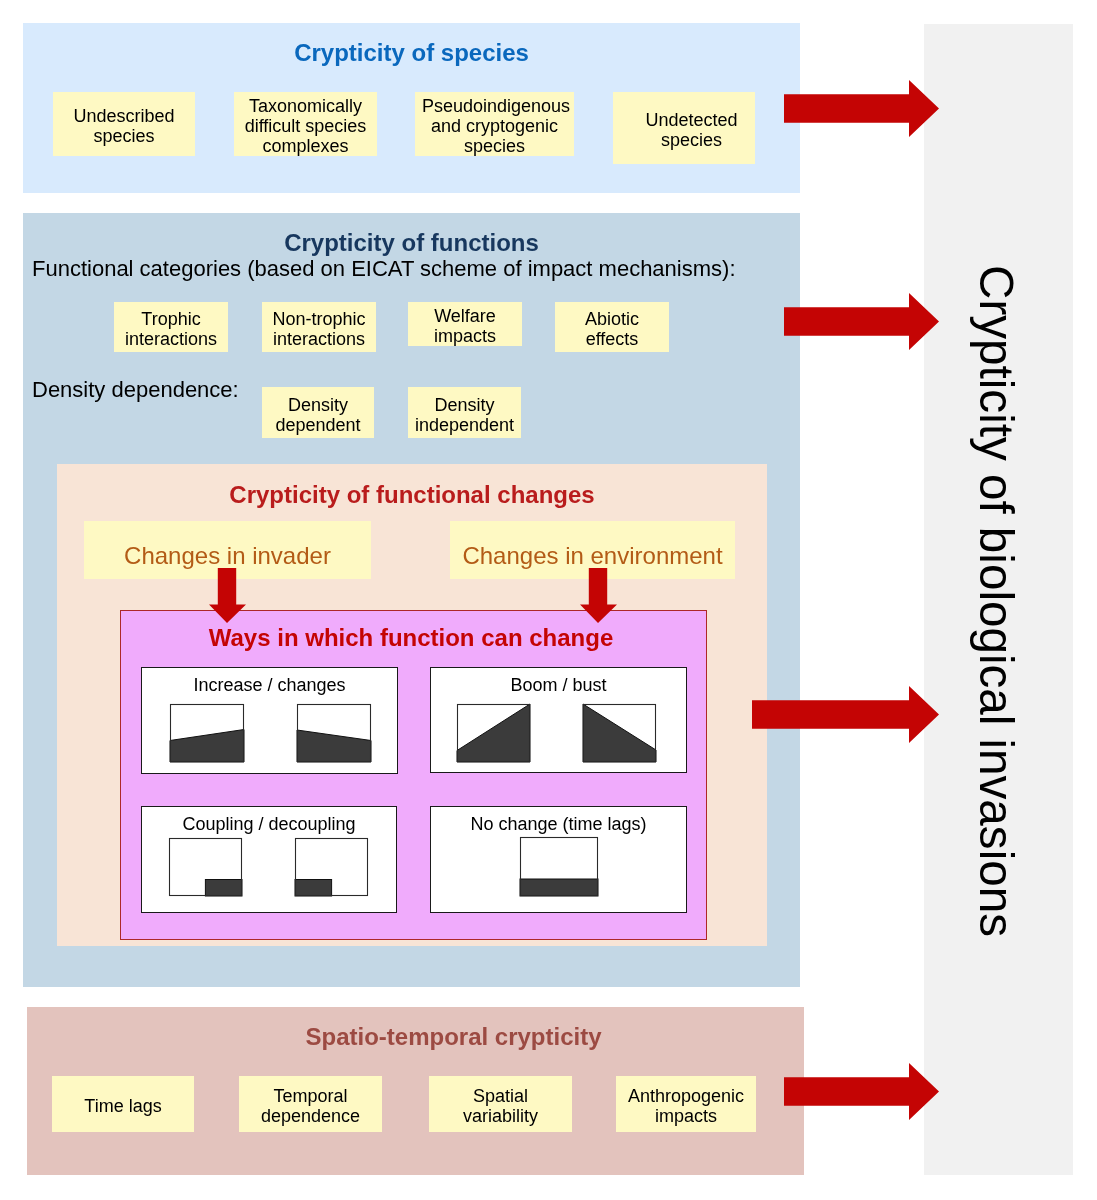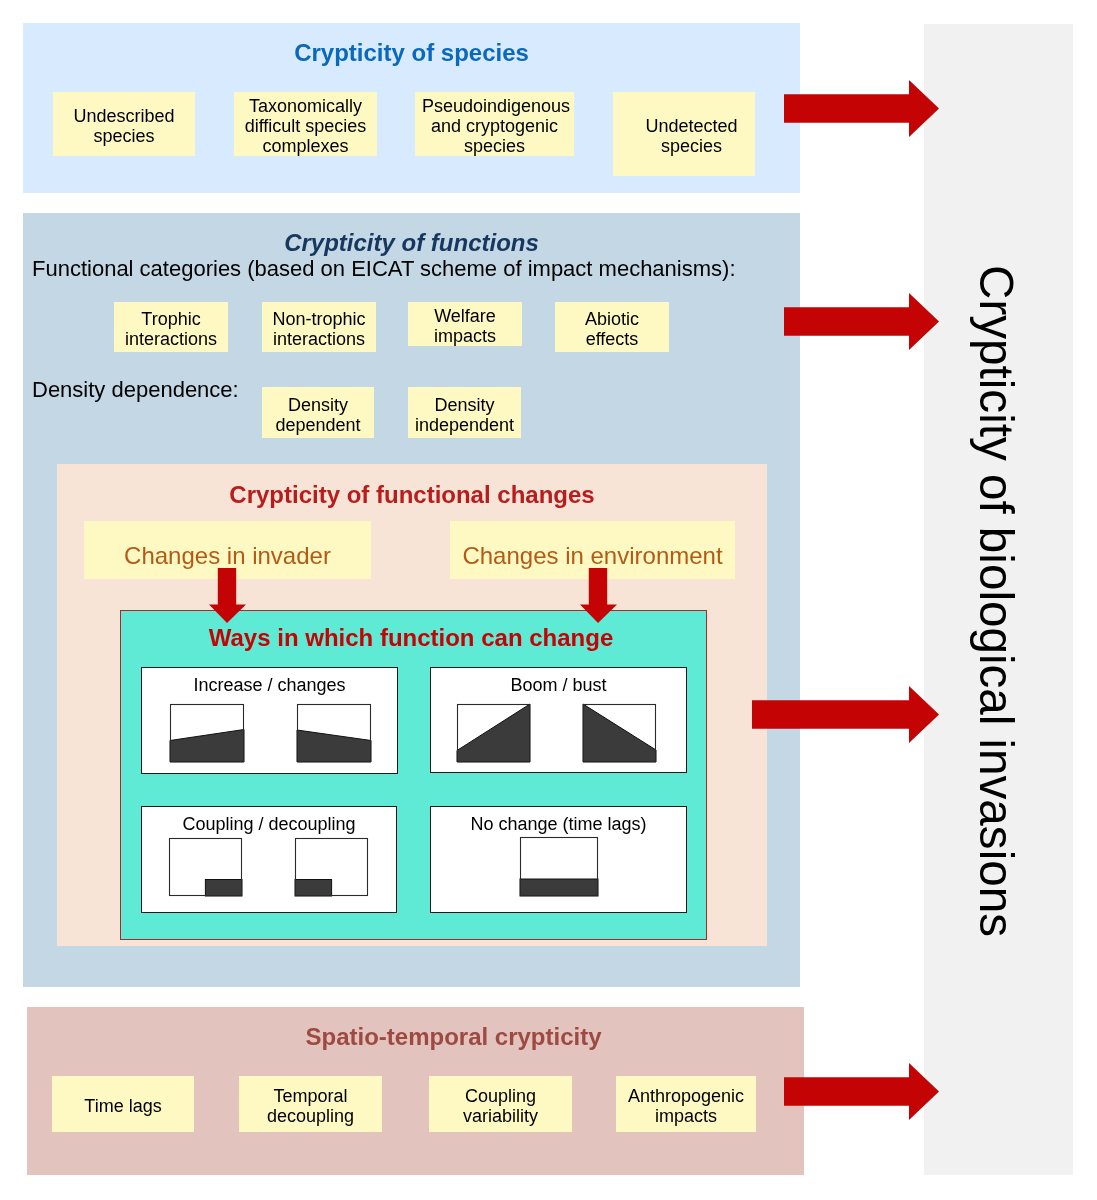--- a/index.html
+++ b/index.html
@@ -29,27 +29,27 @@
   <div class="ptitle" style="left:0;top:18px;width:777px;color:#0a68bd;">Crypticity of species</div>
   <div class="wbox" style="left:30px;top:69px;width:142px;height:64px;">
         <span>Undescribed species</span>
       </div>
   <div class="wbox" style="left:211px;top:69px;width:143px;height:64px;">
         <span>Taxonomically difficult species complexes</span>
       </div>
   <div class="wbox" style="left:392px;top:69px;width:159px;height:64px;">
         <span>Pseudoindigenous and cryptogenic species</span>
       </div>
-  <div class="wbox" style="left:590px;top:69px;width:142px;height:84px;padding-left:22px;">
+  <div class="wbox" style="left:590px;top:69px;width:142px;height:72px;padding-left:22px;">
         <span>Undetected species</span>
       </div>
 </div>
 
 <div class="panel" id="p2" style="left:23px;top:213px;width:777px;height:774px;background:#c3d7e5;">
-  <div class="ptitle" style="left:0;top:18px;width:777px;color:#17375e;font-style:italic;">Crypticity of functions</div>
+  <div class="ptitle" style="left:0;top:18px;width:777px;color:#17375e;">Crypticity of functions</div>
   <div class="sub" style="left:9px;top:45px;">Functional categories (based on EICAT scheme of impact mechanisms):</div>
   <div class="wbox" style="left:91px;top:89px;width:114px;height:50px;">
         <span>Trophic interactions</span>
       </div>
   <div class="wbox" style="left:239px;top:89px;width:114px;height:50px;">
         <span>Non-trophic interactions</span>
       </div>
   <div class="wbox" style="left:385px;top:89px;width:114px;height:42px;">
         <span>Welfare impacts</span>
       </div>
@@ -66,21 +66,21 @@
 
   <div class="panel" id="p3" style="left:34px;top:251px;width:710px;height:482px;background:#f8e4d6;">
     <div class="ptitle" style="left:0;top:19px;width:710px;color:#b91c1c;">Crypticity of functional changes</div>
     <div class="wbox srcbox" style="left:27px;top:57px;width:287px;height:58px;font-size:24px;line-height:28px;color:#b35b16;">
           <span>Changes in invader</span>
         </div>
     <div class="wbox srcbox" style="left:393px;top:57px;width:285px;height:58px;font-size:24px;line-height:28px;color:#b35b16;">
           <span>Changes in environment</span>
         </div>
 
-    <div class="panel" id="p4" style="left:63px;top:146px;width:587px;height:330px;background:#5eead4;border:1.3px solid #ad2828;box-sizing:border-box;">
+    <div class="panel" id="p4" style="left:63px;top:146px;width:587px;height:330px;background:#f0abfc;border:1.3px solid #ad2828;box-sizing:border-box;">
       <div class="ptitle" style="left:0;top:15px;width:580px;color:#c40404;">Ways in which function can change</div>
 
       <div class="waybox" style="left:20px;top:56px;width:257px;height:107px;">
         <div class="waytitle">Increase / changes</div>
         <svg style="left:28px;top:36px;" width="74" height="58" viewBox="0 0 74 58">
           <polygon points="0,36.5 74,25.5 74,58 0,58" fill="#3b3b3b" stroke="#111" stroke-width="1"></polygon>
           <rect x="0.5" y="0.5" width="73" height="57" fill="none" stroke="#2a2a2a" stroke-width="1.1"></rect>
         </svg>
         <svg style="left:155px;top:36px;" width="74" height="58" viewBox="0 0 74 58">
           <polygon points="0,26 74,36.5 74,58 0,58" fill="#3b3b3b" stroke="#111" stroke-width="1"></polygon>
@@ -129,24 +129,24 @@
     </svg>
   </div>
 </div>
 
 <div class="panel" id="p5" style="left:27px;top:1007px;width:777px;height:168px;background:#e3c3bd;">
   <div class="ptitle" style="left:0;top:18px;width:777px;color:#9c4a42;padding-left:38px;">Spatio-temporal crypticity</div>
   <div class="wbox" style="left:25px;top:69px;width:142px;height:56px;">
         <span>Time lags</span>
       </div>
   <div class="wbox" style="left:212px;top:69px;width:143px;height:56px;">
-        <span>Temporal decoupling</span>
+        <span>Temporal dependence</span>
       </div>
   <div class="wbox" style="left:402px;top:69px;width:143px;height:56px;">
-        <span>Coupling variability</span>
+        <span>Spatial variability</span>
       </div>
   <div class="wbox" style="left:589px;top:69px;width:140px;height:56px;">
         <span>Anthropogenic impacts</span>
       </div>
 </div>
 
 <div class="panel" id="p6" style="left:924px;top:24px;width:149px;height:1151px;background:#f1f1f1;">
   <div style="position:absolute;left:50%;top:50%;
               transform:translate(-50%,-50%) rotate(90deg) translate(1px,3px);
               white-space:nowrap;font-size:47.6px;line-height:55px;color:#000;">Crypticity of biological invasions</div>

